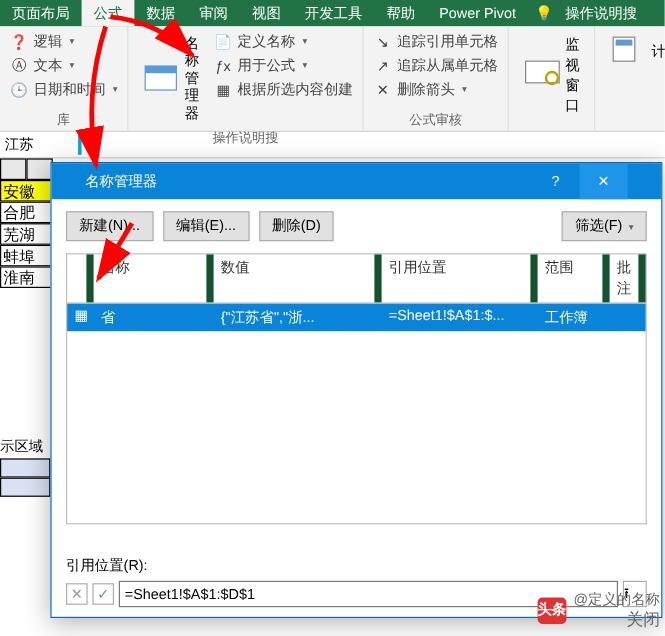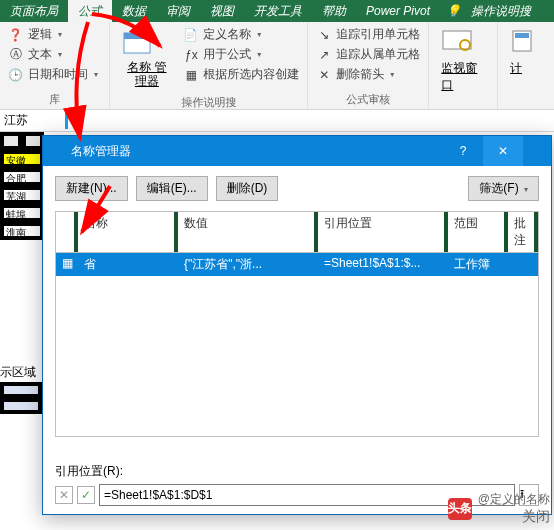--- a/index.html
+++ b/index.html
@@ -1,59 +1,59 @@
 <!DOCTYPE html>
 <html><head>
 <meta charset="utf-8">
 <style>
   * { box-sizing: border-box; margin: 0; padding: 0; font-family: "Microsoft YaHei", sans-serif; }
   body { width: 554px; height: 530px; background: #fff; overflow: hidden; position: relative; font-size: 12px; }
   
   
-  .ribbon-tabs { display: flex; height: 22px; background: #217346; color: #fff; align-items: center; font-style: italic; }
+  .ribbon-tabs { display: flex; height: 22px; background: #217346; color: #fff; align-items: center; }
   .ribbon-tabs .tab { padding: 0 10px; height: 22px; line-height: 22px; cursor: pointer; }
   .ribbon-tabs .tab.active { background: #f3f3f3; color: #217346; }
   .ribbon-tabs .bulb { margin-left: 6px; }
   
   
   .ribbon-body { display: flex; height: 88px; background: #f3f3f3; border-bottom: 1px solid #d4d4d4; }
   .ribbon-group { border-right: 1px solid #e0e0e0; padding: 3px 6px 2px; display: flex; flex-direction: column; justify-content: space-between; }
   .ribbon-group .label { text-align: center; color: #666; font-size: 11px; padding-top: 2px; }
   .btn-stack { display: flex; flex-direction: column; gap: 1px; }
   .btn-row { display: flex; align-items: center; gap: 4px; padding: 1px 2px; color: #444; white-space: nowrap; cursor: pointer; }
   .btn-row .ic { width: 16px; height: 16px; display: inline-flex; align-items: center; justify-content: center; }
-  .big-btn { display: flex; flex-direction: column; gap: 3px; padding: 4px 6px; cursor: pointer; text-decoration: underline; }
+  .big-btn { display: flex; flex-direction: row; align-items: center; gap: 3px; padding: 4px 6px; cursor: pointer; }
   .big-btn .ic { width: 32px; height: 28px; }
   .caret { font-size: 8px; color: #666; margin-left: 2px; }
   
   
   .fbar { display: flex; height: 22px; border-bottom: 1px solid #d4d4d4; align-items: center; }
   .fbar .namebox { width: 68px; border-right: 3px solid #0ea5e9; padding: 0 4px; }
   
   
   .grid-area { position: absolute; top: 132px; left: 0; width: 44px; }
-  .cell { border: 4px solid #000000; height: 18px; padding: 0 2px; font-size: 10px; background: #fff; }
+  .cell { border: 1px solid #000000; height: 18px; padding: 0 2px; font-size: 13px; background: #fff; }
   .cell.hdr { background: #e8e8e8; text-align: center; }
   .cell.yellow { background: #ffff00; }
   
   
   .arrow { position: absolute; pointer-events: none; z-index: 5; }
   
   
   .dialog { position: absolute; left: 42px; top: 135px; width: 510px; height: 380px; background: #fff; border: 1px solid #0a68b4; box-shadow: 0 4px 20px rgba(0,0,0,.3); display: flex; flex-direction: column; }
   .dlg-title { height: 30px; background: #0a84d8; color: #fff; display: flex; align-items: center; padding: 0 28px; justify-content: space-between; }
   .dlg-title .controls { display: flex; gap: 0; }
   .dlg-title .ctl { width: 40px; height: 30px; display: flex; align-items: center; justify-content: center; cursor: pointer; }
   .dlg-body { flex: 1; padding: 10px 12px 8px; display: flex; flex-direction: column; }
   .dlg-toolbar { display: flex; gap: 8px; margin-bottom: 10px; }
   .dlg-btn { border: 1px solid #adadad; background: #e1e1e1; padding: 3px 10px; cursor: pointer; font-size: 12px; }
   .dlg-toolbar .spacer { flex: 1; }
   
   .list-header { display: flex; border: 1px solid #c0c0c0; background: #fff; }
-  .list-header .col { padding: 3px 6px; border-right: 4px solid #14532d; font-size: 12px; color: #333; }
+  .list-header .col { padding: 3px 6px; border-right: 6px solid #14532d; font-size: 12px; color: #333; }
   .list-rows { border: 1px solid #c0c0c0; border-top: none; flex: 1; background: #fff; min-height: 180px; }
   .list-row { display: flex; }
   .list-row .col { padding: 3px 6px; border-right: 1px solid transparent; font-size: 12px; white-space: nowrap; overflow: hidden; }
   .list-row.sel { background: #0a84d8; color: #fff; }
   .col.c-icon { width: 22px; flex: none; }
   .col.c-name { width: 100px; flex: none; }
   .col.c-value { width: 140px; flex: none; }
   .col.c-ref { width: 130px; flex: none; }
   .col.c-scope { width: 60px; flex: none; }
   .col.c-note { flex: 1; }

